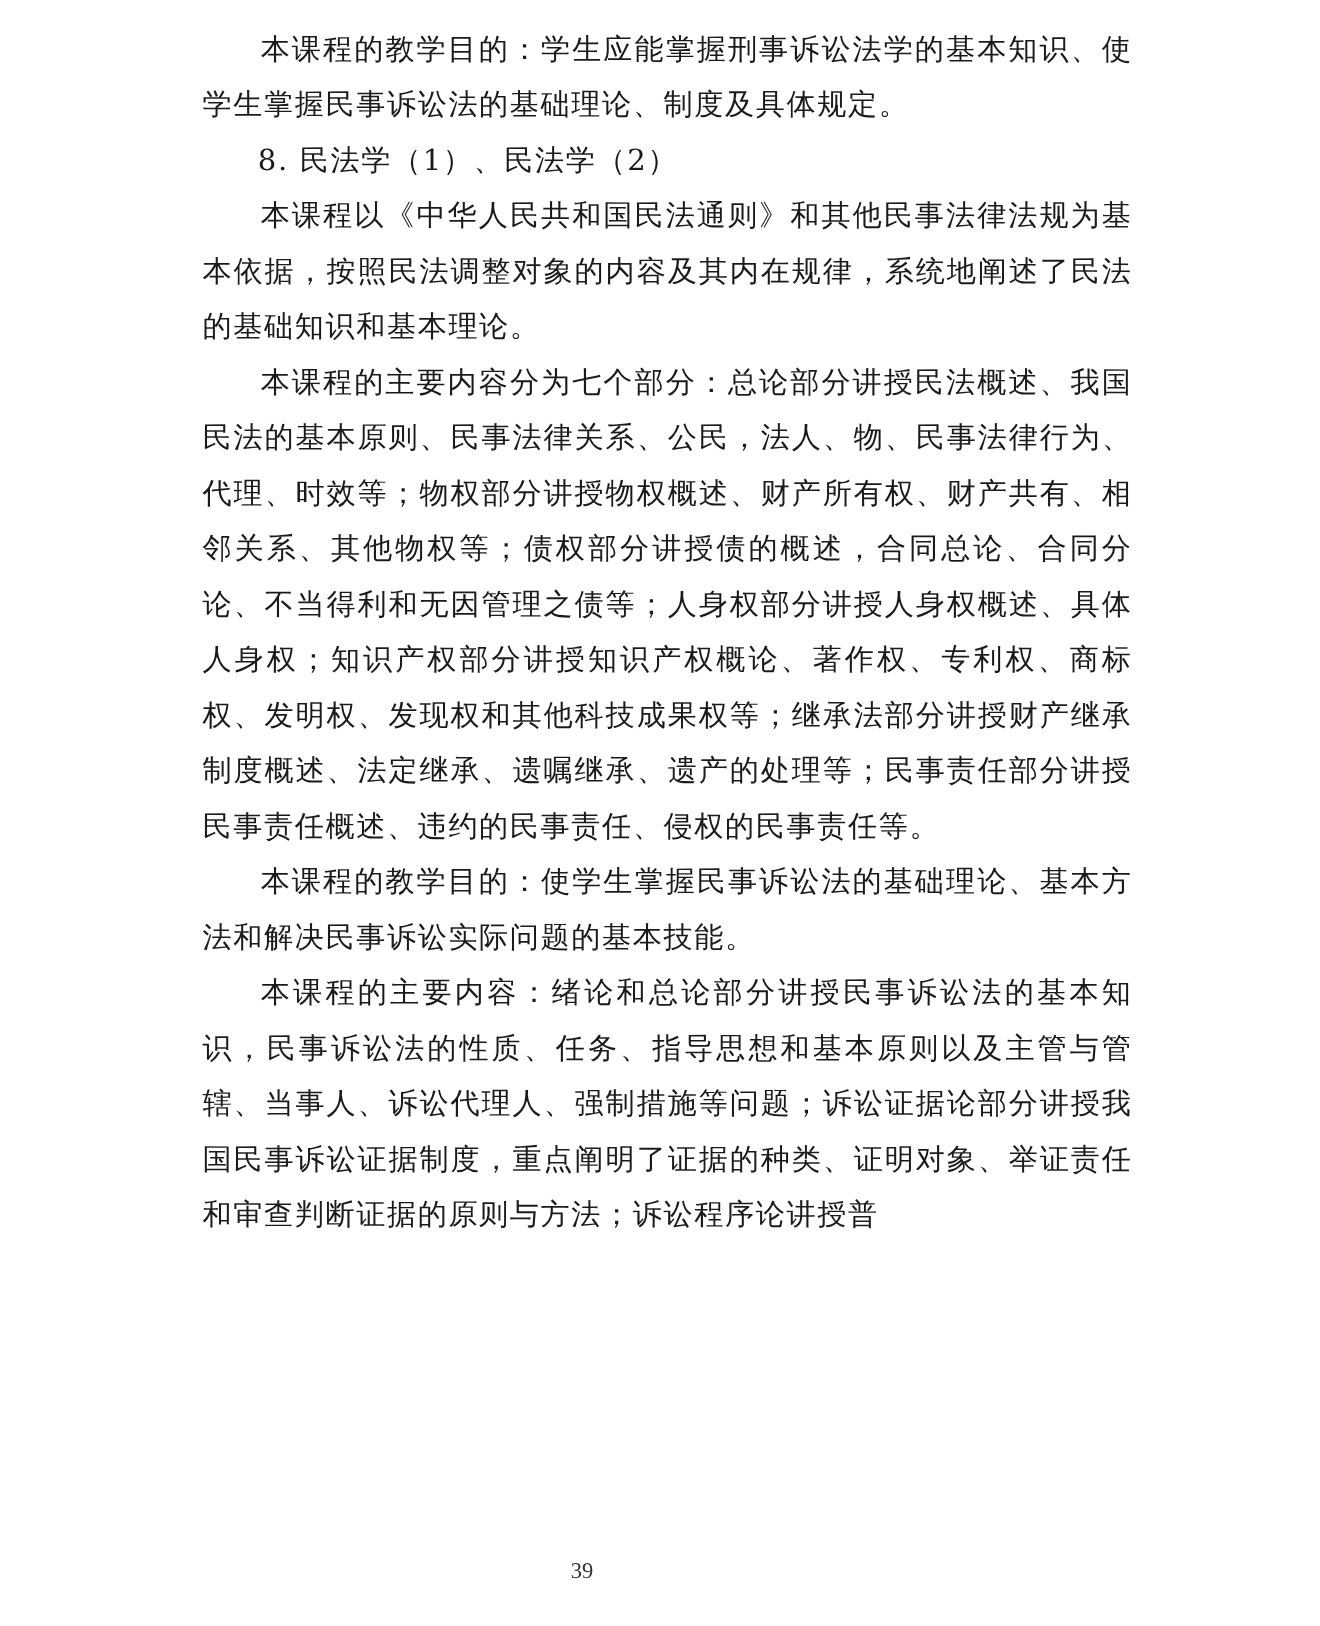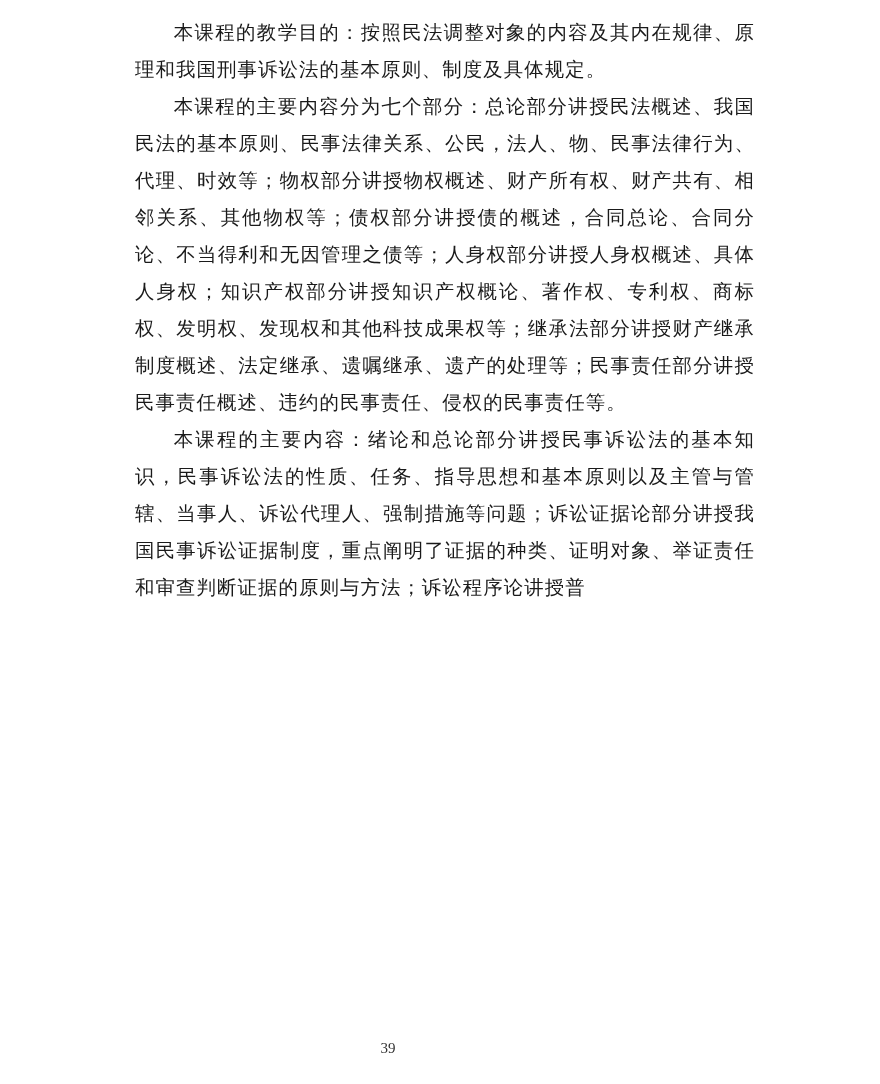--- a/index.html
+++ b/index.html
@@ -26,18 +26,21 @@
     text-align: center;
     font-family: "Liberation Serif", serif;
     font-size: 15px;
     color: #333;
   }
 </style>
 </head>
 <body>
 
 <div class="page">
-  <p class="p indent">本课程的教学目的：按照民法调整对象的内容及其内在规律、原理和我国刑事诉讼法的基本原则、制度及具体规定。</p>
+  <p class="p indent">本课程的教学目的：学生应能掌握刑事诉讼法学的基本知识、使学生掌握民事诉讼法的基础理论、制度及具体规定。</p>
+  <p class="p heading">8. 民法学（1）、民法学（2）</p>
+  <p class="p indent">本课程以《中华人民共和国民法通则》和其他民事法律法规为基本依据，按照民法调整对象的内容及其内在规律，系统地阐述了民法的基础知识和基本理论。</p>
   <p class="p indent">本课程的主要内容分为七个部分：总论部分讲授民法概述、我国民法的基本原则、民事法律关系、公民，法人、物、民事法律行为、代理、时效等；物权部分讲授物权概述、财产所有权、财产共有、相邻关系、其他物权等；债权部分讲授债的概述，合同总论、合同分论、不当得利和无因管理之债等；人身权部分讲授人身权概述、具体人身权；知识产权部分讲授知识产权概论、著作权、专利权、商标权、发明权、发现权和其他科技成果权等；继承法部分讲授财产继承制度概述、法定继承、遗嘱继承、遗产的处理等；民事责任部分讲授民事责任概述、违约的民事责任、侵权的民事责任等。</p>
+  <p class="p indent">本课程的教学目的：使学生掌握民事诉讼法的基础理论、基本方法和解决民事诉讼实际问题的基本技能。</p>
   <p class="p indent">本课程的主要内容：绪论和总论部分讲授民事诉讼法的基本知识，民事诉讼法的性质、任务、指导思想和基本原则以及主管与管辖、当事人、诉讼代理人、强制措施等问题；诉讼证据论部分讲授我国民事诉讼证据制度，重点阐明了证据的种类、证明对象、举证责任和审查判断证据的原则与方法；诉讼程序论讲授普</p>
 </div>
 
 <div class="page-number">39</div>
 
 </body></html>

